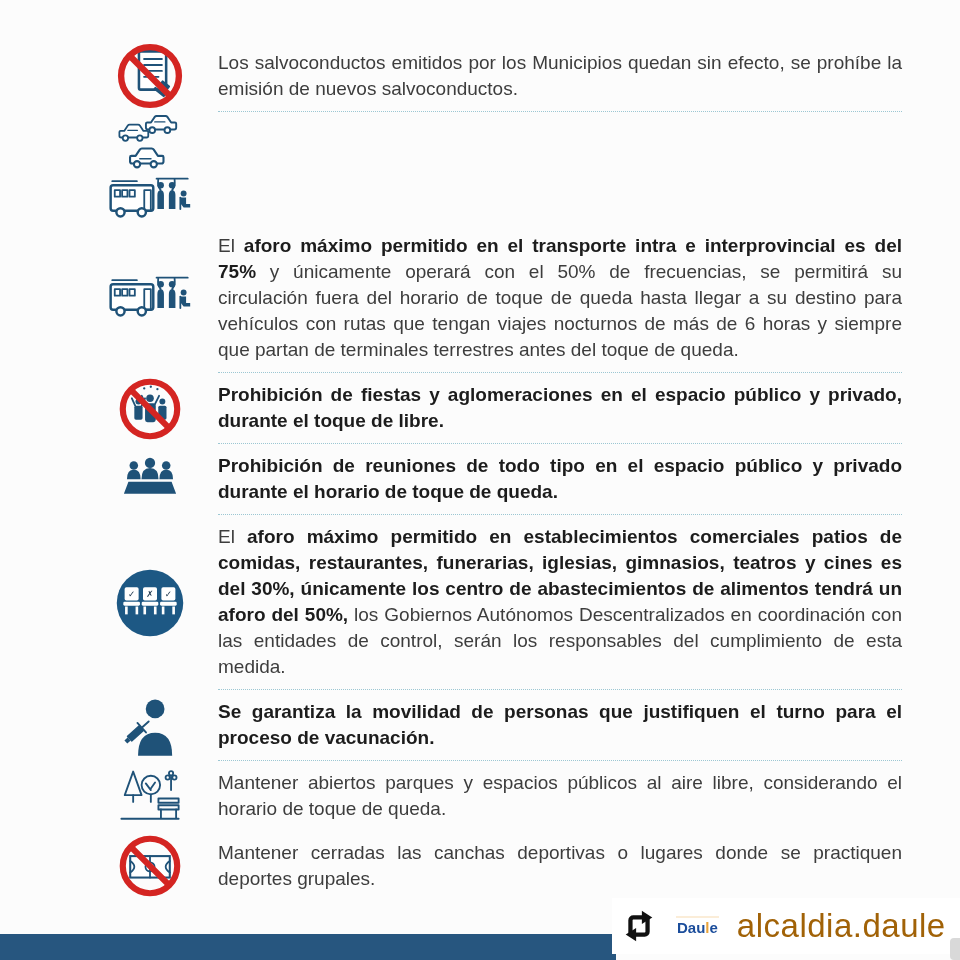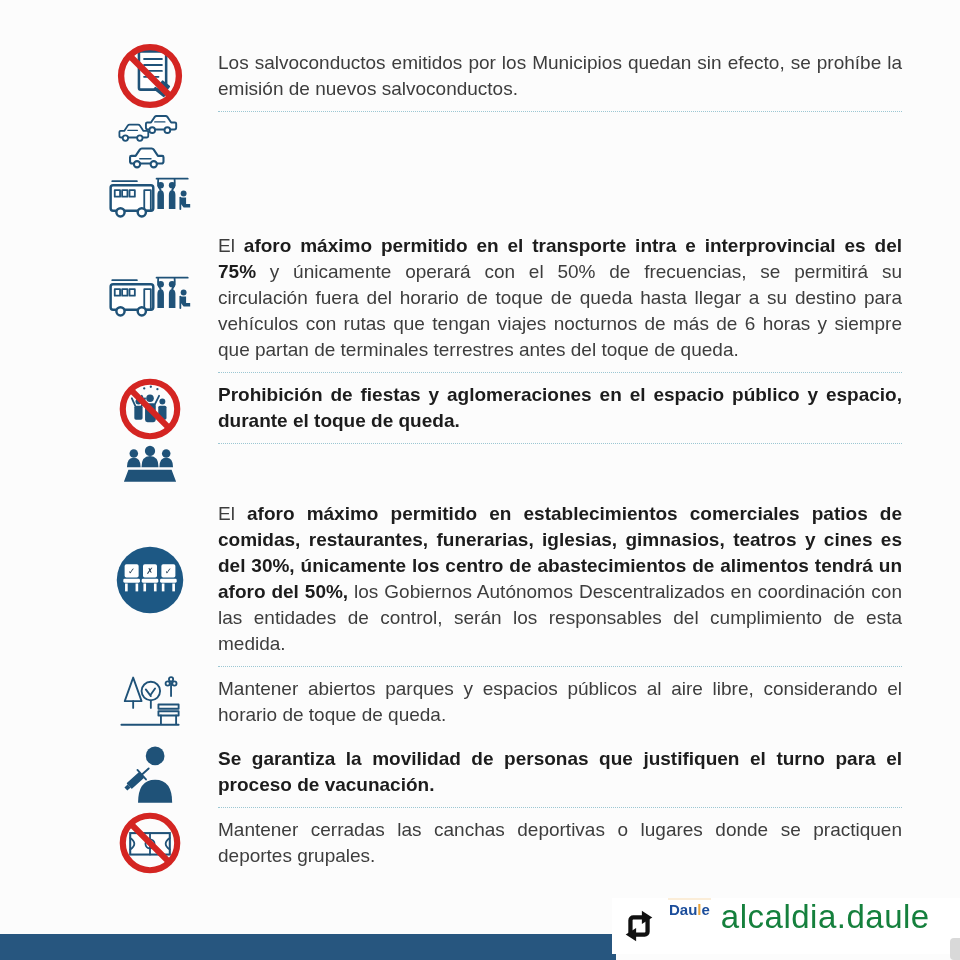--- a/index.html
+++ b/index.html
@@ -13,26 +13,26 @@
   .rule.sep .text-cell{border-bottom:1px dotted #9cc7d3;}
   .seg-b{font-weight:700;color:#1c1c1c;}
   .ic-stroke-thin{stroke:#1F5278;fill:none;stroke-width:2.2;stroke-linecap:round;stroke-linejoin:round;}
   .ic-fill{fill:#1F5278;}
   .ic-whitefill{fill:#ffffff;stroke:#1F5278;stroke-width:3;stroke-linejoin:round;}
   .ban{stroke:#D42522;stroke-width:7.5;fill:none;stroke-linecap:round;}
   .chair-mark{font-family:"DejaVu Sans", sans-serif;font-size:10px;font-weight:bold;fill:#17314a;}
 
   
   .footer-bar{position:absolute;left:0;bottom:0;width:616px;height:26px;background:#27567F;}
-  .footer-right{position:absolute;left:612px;top:898px;width:348px;height:56px;display:flex;gap:10px;background:#ffffff;}
+  .footer-right{position:absolute;left:612px;top:898px;width:348px;height:56px;display:flex;align-items:center;gap:18px;background:#ffffff;}
   .repost{display:flex;align-items:center;margin-left:8px;}
   .daule-logo{font-size:15px;font-weight:700;letter-spacing:0;line-height:1;border-top:2px solid #e9a43c33;padding:2px 1px;}
   .lg-b{color:#1B4D9B;}
   .lg-a{color:#E9A43C;}
-  .account{font-size:33px;color:#15803d;letter-spacing:0.5px;}
+  .account{font-size:33px;color:#a16207;letter-spacing:0.5px;}
   .corner-sliver{position:absolute;left:950px;top:938px;width:14px;height:22px;background:#d9d9d9;border-radius:4px 0 0 4px;}
 </style>
 </head>
 <body>
 
 <div class="page">
   <div class="rules">
 
     <div class="rule sep">
       <div class="icon-cell">
@@ -142,35 +142,36 @@
           <line class="ic-stroke-thin" x1="46" y1="34" x2="51" y2="24"></line>
           <circle class="ic-fill" cx="55" cy="31" r="3.6"></circle>
           <rect class="ic-fill" x="50" y="36" width="10" height="17" rx="2"></rect>
           <circle class="ic-fill" cx="33" cy="15" r="1.4"></circle>
           <circle class="ic-fill" cx="41" cy="13" r="1.4"></circle>
           <circle class="ic-fill" cx="49" cy="16" r="1.4"></circle>
           <circle class="ban" cx="40" cy="40" r="33"></circle>
           <line class="ban" x1="18" y1="18" x2="62" y2="62"></line>
         </svg>
       </div>
-      <p class="text-cell"><span class="seg seg-b">Prohibición de fiestas y aglomeraciones en el espacio público y espacio, durante el toque de queda.</span></p>
+      <p class="text-cell"><span class="seg seg-b">Prohibición de fiestas y aglomeraciones en el espacio público y privado, durante el toque de libre.</span></p>
     </div>
 
     <div class="rule sep">
       <div class="icon-cell">
         <svg width="58" height="48" viewBox="0 0 68 54">
           <circle class="ic-fill" cx="15" cy="10" r="5"></circle>
           <path class="ic-fill" d="M7 26 q0-11 8-11 q8 0 8 11 z"></path>
           <circle class="ic-fill" cx="53" cy="10" r="5"></circle>
           <path class="ic-fill" d="M45 26 q0-11 8-11 q8 0 8 11 z"></path>
           <circle class="ic-fill" cx="34" cy="7" r="6"></circle>
           <path class="ic-fill" d="M24 26 q0-13 10-13 q10 0 10 13 z"></path>
           <path class="ic-fill" d="M8 28 h52 l6 16 h-64 z" stroke="#fcfcfc" stroke-width="2"></path>
         </svg>
       </div>
+      <p class="text-cell"><span class="seg seg-b">Prohibición de reuniones de todo tipo en el espacio público y privado durante el horario de toque de queda.</span></p>
     </div>
 
     <div class="rule sep">
       <div class="icon-cell">
         <svg width="70" height="70" viewBox="0 0 80 80">
           <circle cx="40" cy="40" r="38" fill="#1D5884"></circle>
           <g transform="translate(19,40)">
             <rect x="-8" y="-18" width="16" height="15" rx="2" fill="#fff"></rect>
             <text class="chair-mark" x="0" y="-6.5" text-anchor="middle">✓</text>
             <rect x="-9.5" y="-1.5" width="19" height="4.5" rx="1.5" fill="#fff"></rect>
@@ -189,20 +190,36 @@
             <text class="chair-mark" x="0" y="-6.5" text-anchor="middle">✓</text>
             <rect x="-9.5" y="-1.5" width="19" height="4.5" rx="1.5" fill="#fff"></rect>
             <rect x="-7.5" y="4" width="3" height="9" fill="#fff"></rect>
             <rect x="4.5" y="4" width="3" height="9" fill="#fff"></rect>
           </g>
         </svg>
       </div>
       <p class="text-cell"><span class="seg">El </span><span class="seg seg-b">aforo máximo permitido en establecimientos comerciales patios de comidas, restaurantes, funerarias, iglesias, gimnasios, teatros y cines es del 30%, únicamente los centro de abastecimientos de alimentos tendrá un aforo del 50%,</span><span class="seg"> los Gobiernos Autónomos Descentralizados en coordinación con las entidades de control, serán los responsables del cumplimiento de esta medida.</span></p>
     </div>
 
+
+    <div class="rule sep">
+      <div class="icon-cell">
+        <svg width="58" height="62" viewBox="0 0 68 70">
+          <circle class="ic-fill" cx="40" cy="15" r="11"></circle>
+          <path class="ic-fill" d="M20 70 q0-27 20-27 q20 0 20 27 z"></path>
+          <g transform="rotate(-42 18 42)">
+            <rect class="ic-fill" x="6" y="38" width="20" height="9" rx="1"></rect>
+            <rect class="ic-fill" x="1" y="40" width="5" height="5"></rect>
+            <line class="ic-stroke-thin" x1="26" y1="35" x2="26" y2="50"></line>
+            <line class="ic-stroke-thin" x1="26" y1="42.5" x2="37" y2="42.5"></line>
+          </g>
+        </svg>
+      </div>
+      <p class="text-cell"><span class="seg seg-b">Se garantiza la movilidad de personas que justifiquen el turno para el proceso de vacunación.</span></p>
+    </div>
 
     <div class="rule">
       <div class="icon-cell">
         <svg width="64" height="58" viewBox="0 0 76 66">
           <path class="ic-stroke-thin" d="M18 4 L28 32 H8 Z"></path>
           <line class="ic-stroke-thin" x1="18" y1="32" x2="18" y2="40"></line>
           <circle class="ic-stroke-thin" cx="39" cy="20" r="11"></circle>
           <line class="ic-stroke-thin" x1="39" y1="31" x2="39" y2="40"></line>
           <line class="ic-stroke-thin" x1="39" y1="26" x2="33" y2="18"></line>
           <line class="ic-stroke-thin" x1="39" y1="24" x2="44" y2="17"></line>
@@ -213,36 +230,20 @@
           <rect class="ic-stroke-thin" x="48" y="36" width="24" height="5"></rect>
           <rect class="ic-stroke-thin" x="48" y="44" width="24" height="5"></rect>
           <line class="ic-stroke-thin" x1="51" y1="49" x2="51" y2="59"></line>
           <line class="ic-stroke-thin" x1="69" y1="49" x2="69" y2="59"></line>
           <line class="ic-stroke-thin" x1="4" y1="60" x2="72" y2="60"></line>
         </svg>
       </div>
       <p class="text-cell"><span class="seg">Mantener abiertos parques y espacios públicos al aire libre, considerando el horario de toque de queda.</span></p>
     </div>
 
-    <div class="rule sep">
-      <div class="icon-cell">
-        <svg width="58" height="62" viewBox="0 0 68 70">
-          <circle class="ic-fill" cx="40" cy="15" r="11"></circle>
-          <path class="ic-fill" d="M20 70 q0-27 20-27 q20 0 20 27 z"></path>
-          <g transform="rotate(-42 18 42)">
-            <rect class="ic-fill" x="6" y="38" width="20" height="9" rx="1"></rect>
-            <rect class="ic-fill" x="1" y="40" width="5" height="5"></rect>
-            <line class="ic-stroke-thin" x1="26" y1="35" x2="26" y2="50"></line>
-            <line class="ic-stroke-thin" x1="26" y1="42.5" x2="37" y2="42.5"></line>
-          </g>
-        </svg>
-      </div>
-      <p class="text-cell"><span class="seg seg-b">Se garantiza la movilidad de personas que justifiquen el turno para el proceso de vacunación.</span></p>
-    </div>
-
     <div class="rule">
       <div class="icon-cell">
         <svg width="66" height="66" viewBox="0 0 80 80">
           <rect x="16" y="28" width="48" height="26" fill="#fff" stroke="#1F5278" stroke-width="2.5"></rect>
           <line class="ic-stroke-thin" x1="40" y1="28" x2="40" y2="54"></line>
           <circle class="ic-stroke-thin" cx="40" cy="41" r="5.5"></circle>
           <path class="ic-stroke-thin" d="M16 34 q10 7 0 14"></path>
           <path class="ic-stroke-thin" d="M64 34 q-10 7 0 14"></path>
           <circle class="ban" cx="40" cy="40" r="33"></circle>
           <line class="ban" x1="18" y1="18" x2="62" y2="62"></line>

